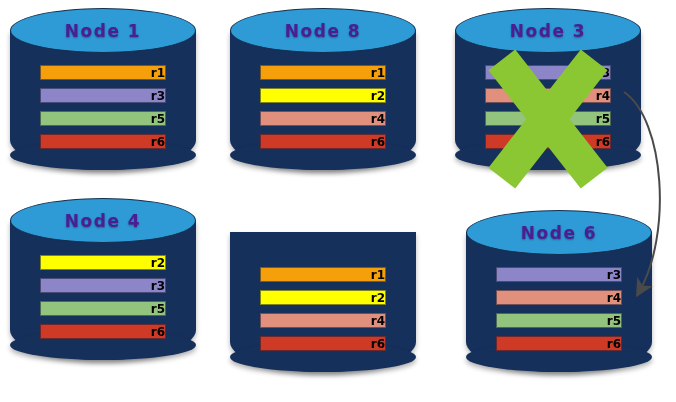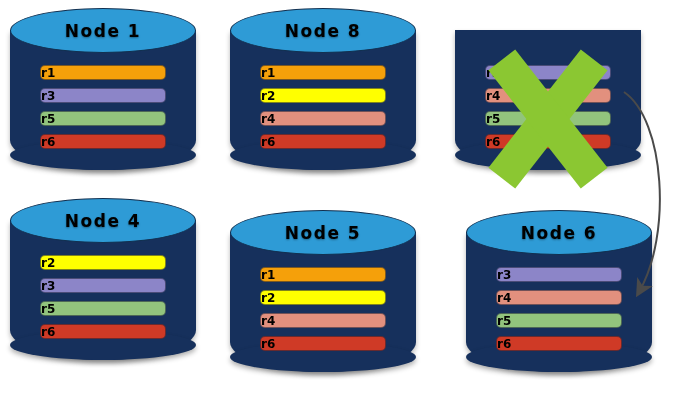--- a/index.html
+++ b/index.html
@@ -61,47 +61,47 @@
     background: #2E9BD6;
     border: 1.5px solid #123050;
     box-sizing: border-box;
     display: flex;
     align-items: center;
     justify-content: center;
     z-index: 3;
   }
 
   .node-title {
-    color: #000000;
+    color: #4c1d95;
     font-size: 17px;
     font-weight: bold;
     letter-spacing: 1.5px;
     text-shadow: 0 1px 2px rgba(0,0,0,0.35);
     white-space: nowrap;
   }
 
   
   .bars {
     position: absolute;
     left: 30px;
     top: 57px;
     width: 126px;
     z-index: 2;
   }
 
   .bar {
     position: relative;
     height: 15px;
     margin-bottom: 8px;
-    border-radius: 5px;
+    border-radius: 0;
     border: 1px solid rgba(20,30,55,0.55);
     box-sizing: border-box;
     display: flex;
     align-items: center;
-    justify-content: flex-start;
+    justify-content: flex-end;
   }
   .bar:last-child { margin-bottom: 4px; }
 
   .bar-label {
     font-size: 12px;
     font-weight: bold;
     color: #000000;
     line-height: 1;
   }
 
@@ -183,20 +183,23 @@
       </div>
       <div class="bar" style="background-color: rgb(207, 58, 38);">
         <span class="bar-label">r6</span>
       </div>
     </div>
   </div>
 
   <div class="node" style="left:455px; top:8px;">
     <div class="cyl-body"></div>
     <div class="cyl-bottom-edge"></div>
+    <div class="cyl-top">
+      <span class="node-title">Node 3</span>
+    </div>
     <div class="bars">
       <div class="bar" style="background-color: rgb(140, 133, 200);">
         <span class="bar-label">r3</span>
       </div>
       <div class="bar" style="background-color: rgb(226, 144, 126);">
         <span class="bar-label">r4</span>
       </div>
       <div class="bar" style="background-color: rgb(146, 196, 125);">
         <span class="bar-label">r5</span>
       </div>
@@ -228,23 +231,20 @@
       </div>
       <div class="bar" style="background-color: rgb(207, 58, 38);">
         <span class="bar-label">r6</span>
       </div>
     </div>
   </div>
 
   <div class="node" style="left:230px; top:210px;">
     <div class="cyl-body"></div>
     <div class="cyl-bottom-edge"></div>
-    <div class="cyl-top">
-      <span class="node-title">Node 5</span>
-    </div>
     <div class="bars">
       <div class="bar" style="background-color: rgb(245, 160, 10);">
         <span class="bar-label">r1</span>
       </div>
       <div class="bar" style="background-color: rgb(255, 255, 0);">
         <span class="bar-label">r2</span>
       </div>
       <div class="bar" style="background-color: rgb(226, 144, 126);">
         <span class="bar-label">r4</span>
       </div>

